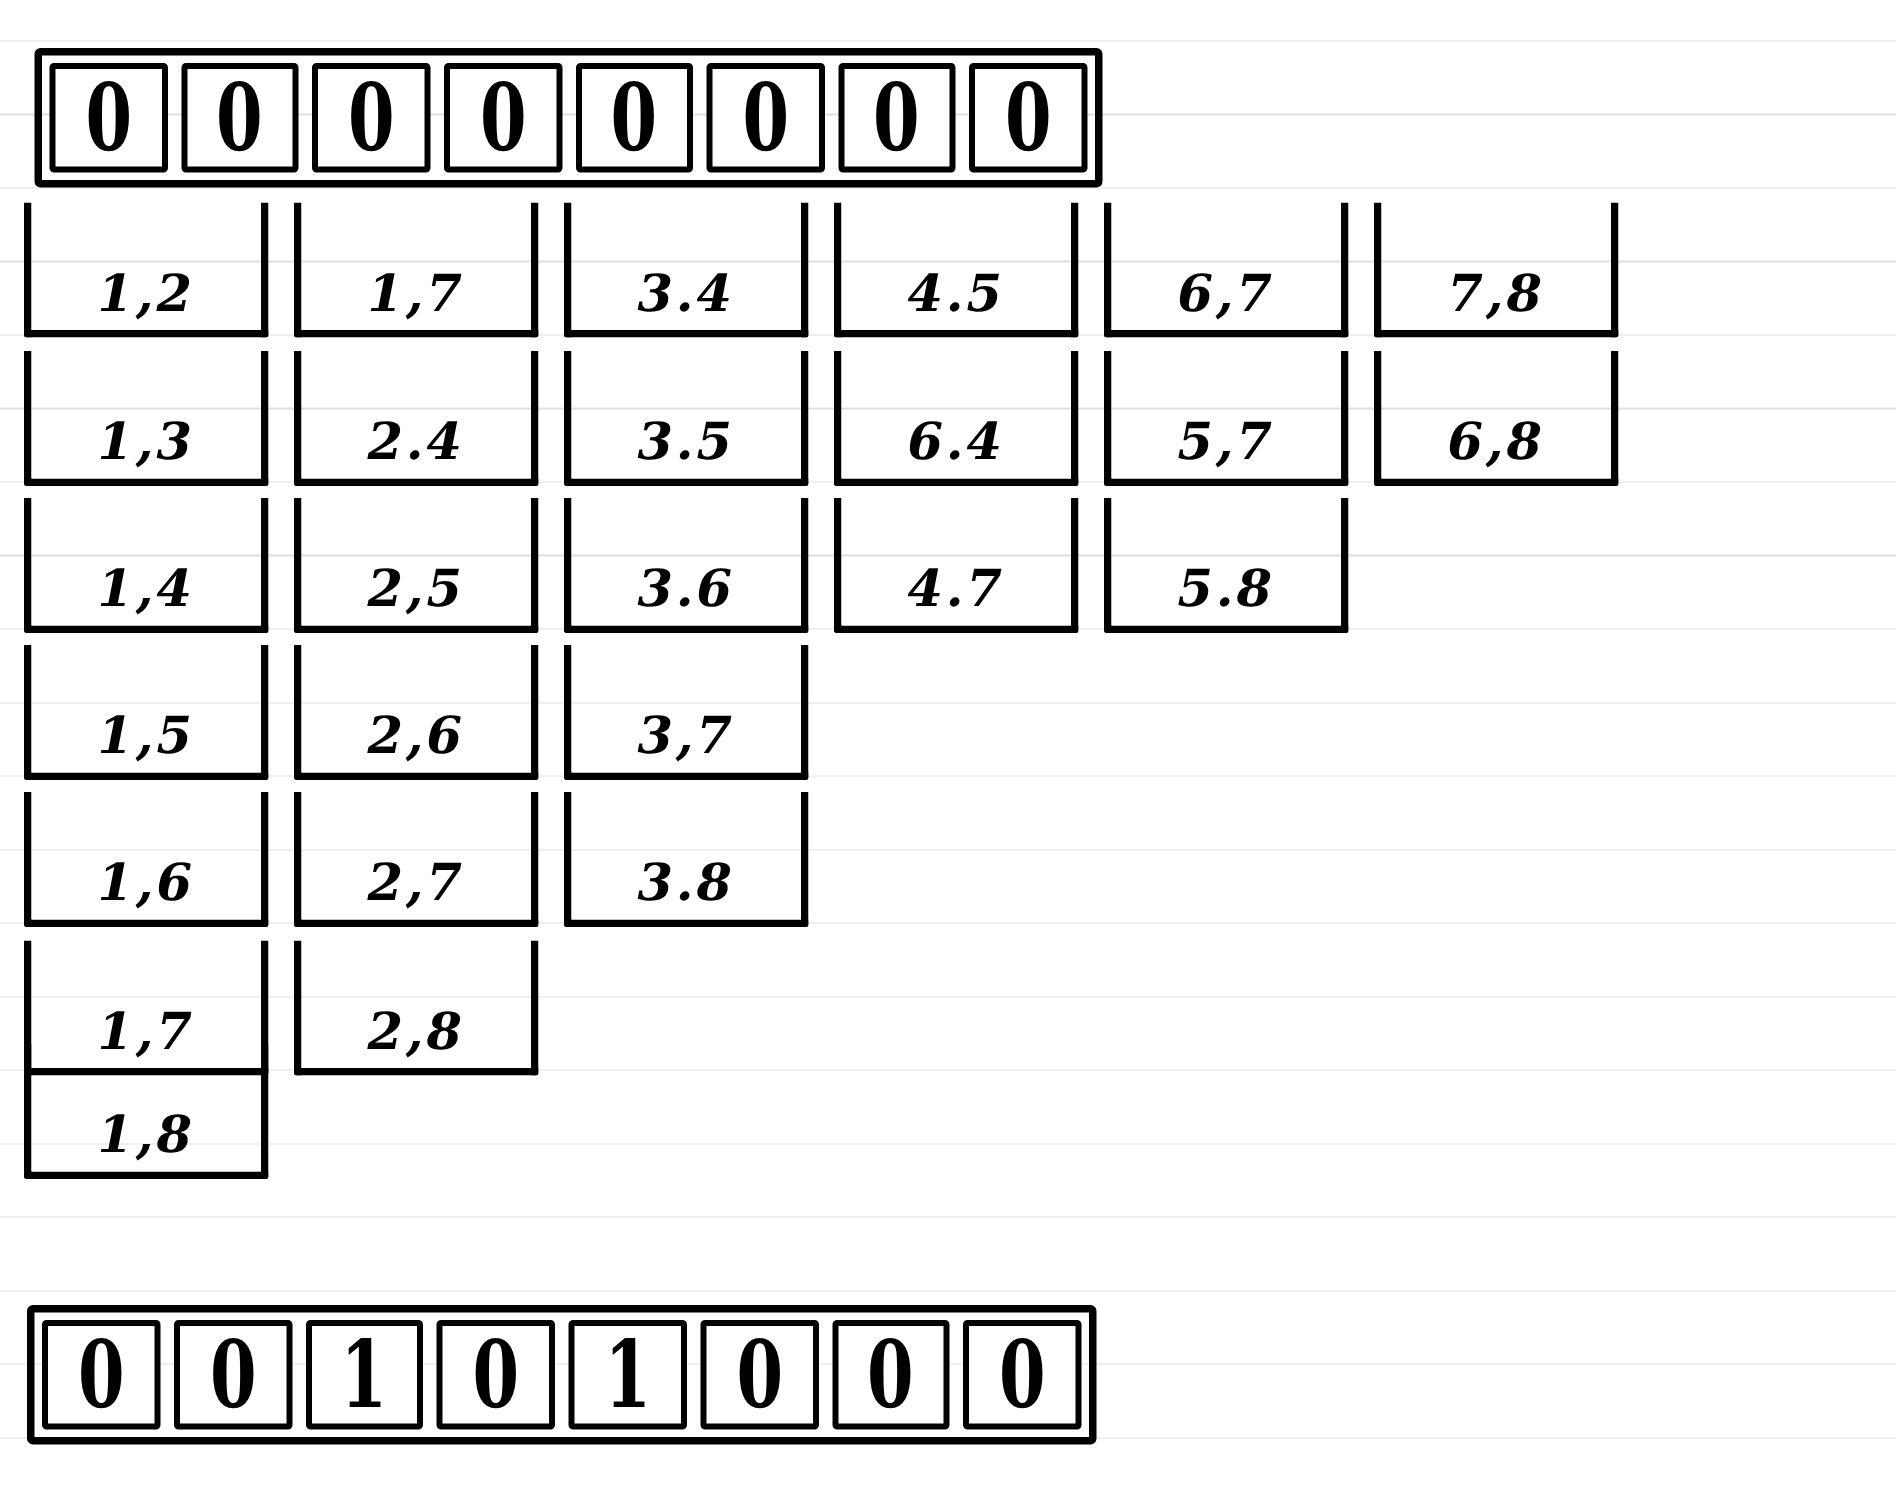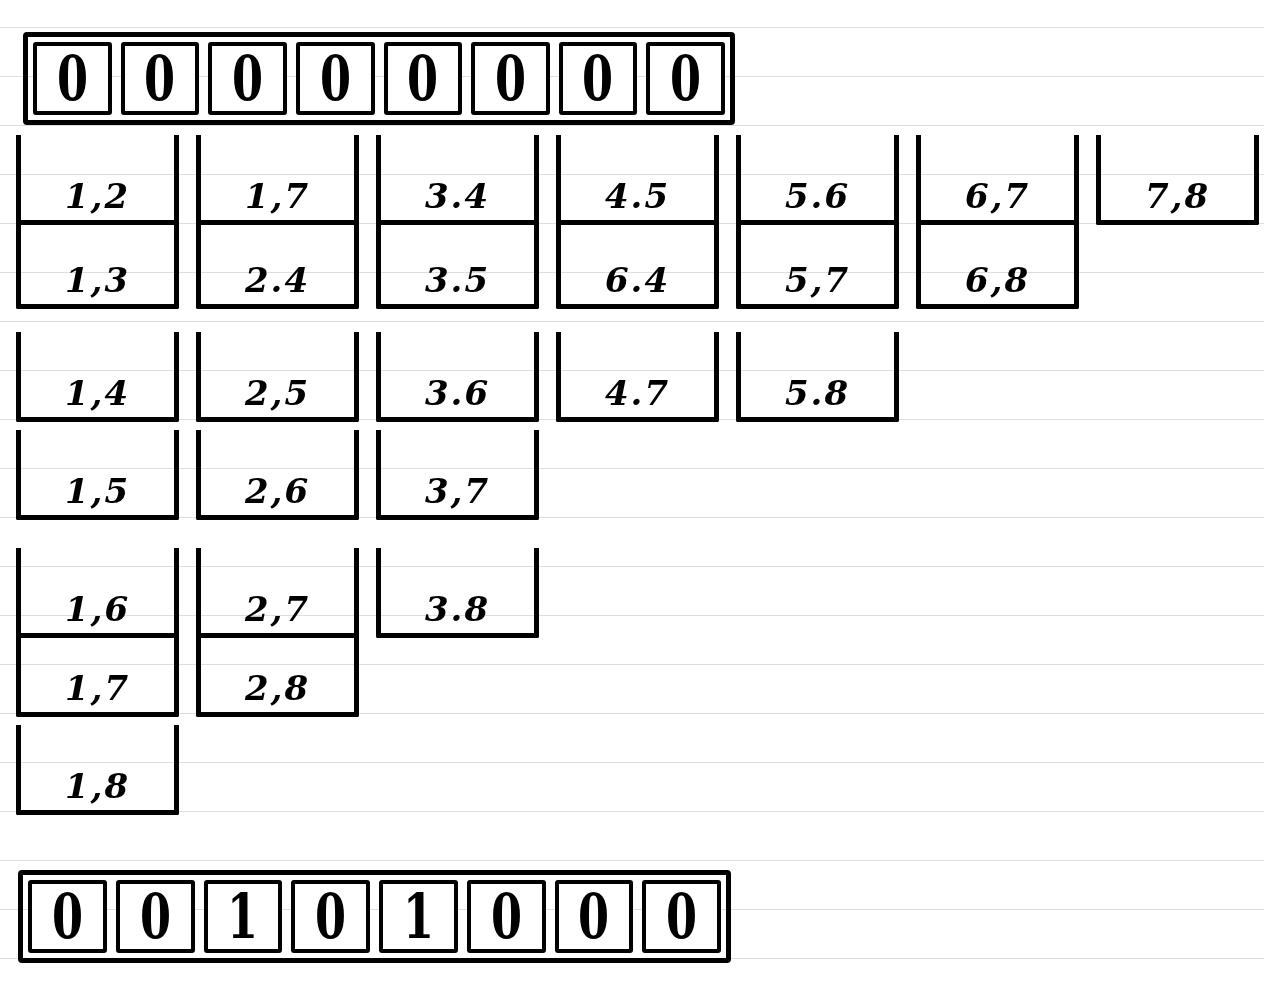--- a/index.html
+++ b/index.html
@@ -98,31 +98,28 @@
     <div class="bucket">
         <span class="pair">1,7</span>
       </div>
     <div class="bucket">
         <span class="pair">3.4</span>
       </div>
     <div class="bucket">
         <span class="pair">4.5</span>
       </div>
     <div class="bucket">
-        <span class="pair">5.6</span>
-      </div>
-    <div class="bucket">
         <span class="pair">6,7</span>
       </div>
     <div class="bucket">
         <span class="pair">7,8</span>
       </div>
   </div>
 
-  <div class="bucket-row" style="top:219px">
+  <div class="bucket-row" style="top:234px">
     <div class="bucket">
         <span class="pair">1,3</span>
       </div>
     <div class="bucket">
         <span class="pair">2.4</span>
       </div>
     <div class="bucket">
         <span class="pair">3.5</span>
       </div>
     <div class="bucket">
@@ -159,42 +156,42 @@
         <span class="pair">1,5</span>
       </div>
     <div class="bucket">
         <span class="pair">2,6</span>
       </div>
     <div class="bucket">
         <span class="pair">3,7</span>
       </div>
   </div>
 
-  <div class="bucket-row" style="top:548px">
+  <div class="bucket-row" style="top:528px">
     <div class="bucket">
         <span class="pair">1,6</span>
       </div>
     <div class="bucket">
         <span class="pair">2,7</span>
       </div>
     <div class="bucket">
         <span class="pair">3.8</span>
       </div>
   </div>
 
   <div class="bucket-row" style="top:627px">
     <div class="bucket">
         <span class="pair">1,7</span>
       </div>
     <div class="bucket">
         <span class="pair">2,8</span>
       </div>
   </div>
 
-  <div class="bucket-row" style="top:725px">
+  <div class="bucket-row" style="top:696px">
     <div class="bucket">
         <span class="pair">1,8</span>
       </div>
   </div>
 
   <div class="array-box bottom">
     <div class="array-cell">
         <span class="digit">0</span>
       </div>
     <div class="array-cell">

